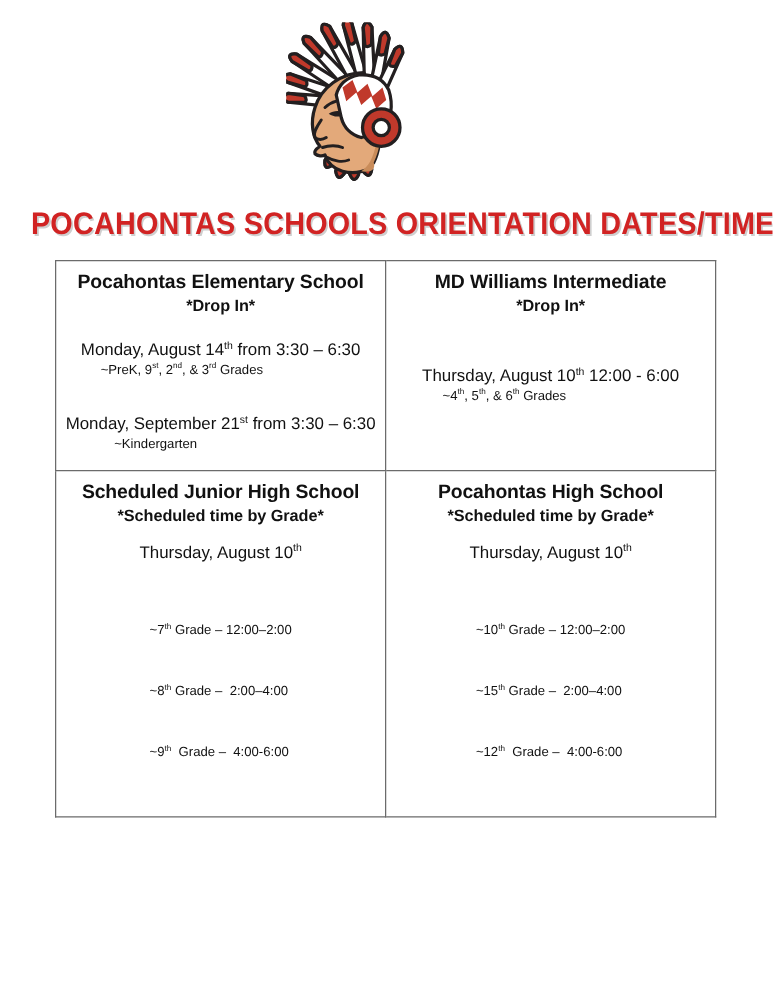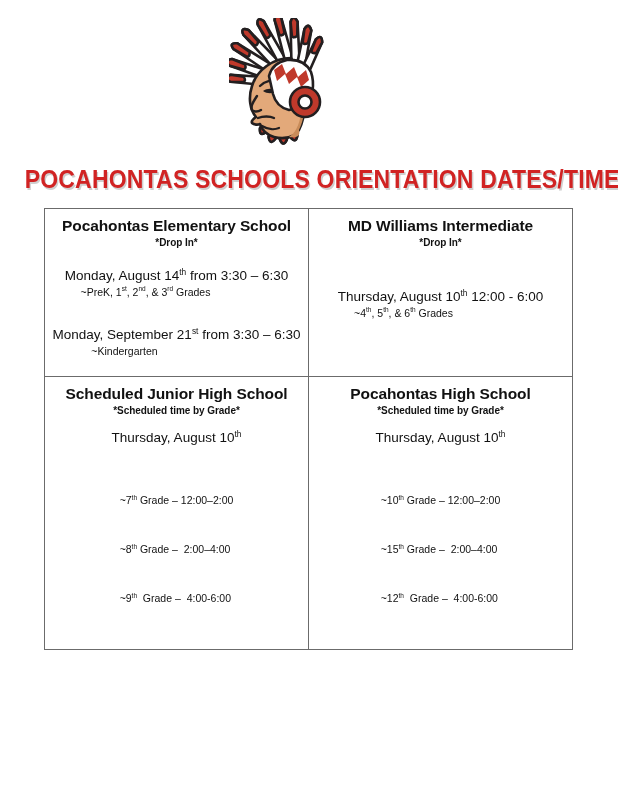--- a/index.html
+++ b/index.html
@@ -65,21 +65,21 @@
   .cell-top { height: 150px; }
   .cell-bottom { height: 139px; }
 
   .school-name {
     font-size: 15.5px;
     font-weight: 700;
     line-height: 1.25;
     letter-spacing: -0.1px;
   }
   .school-sub {
-    font-size: 10px;
+    font-size: 13px;
     font-weight: 700;
     margin-top: 2px;
     letter-spacing: -0.05px;
   }
   .spacer-lg { height: 19px; }
   .spacer-md { height: 13px; }
   .spacer-sm { height: 8px; }
 
   .date-line {
     font-size: 13.5px;
@@ -216,21 +216,21 @@
 
 <table class="schedule-table">
   <tbody>
     <tr>
 
       <td class="cell-top">
         <div class="school-name">Pocahontas Elementary School</div>
         <div class="school-sub">*Drop In*</div>
         <div class="spacer-lg"></div>
         <div class="date-line"><span>Monday, August 14</span><sup>th</sup><span> from 3:30 – 6:30</span></div>
-        <div class="grade-note indent-a"><span>~PreK, 1</span><sup>st</sup><span>, 2</span><sup>nd</sup><span>, &amp; 3</span><sup>rd</sup><span> Grades</span></div>
+        <div class="grade-note indent-a"><span>~PreK, 9</span><sup>st</sup><span>, 2</span><sup>nd</sup><span>, &amp; 3</span><sup>rd</sup><span> Grades</span></div>
         <div class="spacer-lg"></div>
         <div class="spacer-sm"></div>
         <div class="date-line"><span>Monday, September 21</span><sup>st</sup><span> from 3:30 – 6:30</span></div>
         <div class="grade-note indent-b">~Kindergarten</div>
       </td>
 
       <td class="cell-top">
         <div class="school-name">MD Williams Intermediate</div>
         <div class="school-sub">*Drop In*</div>
         <div class="spacer-lg"></div>

